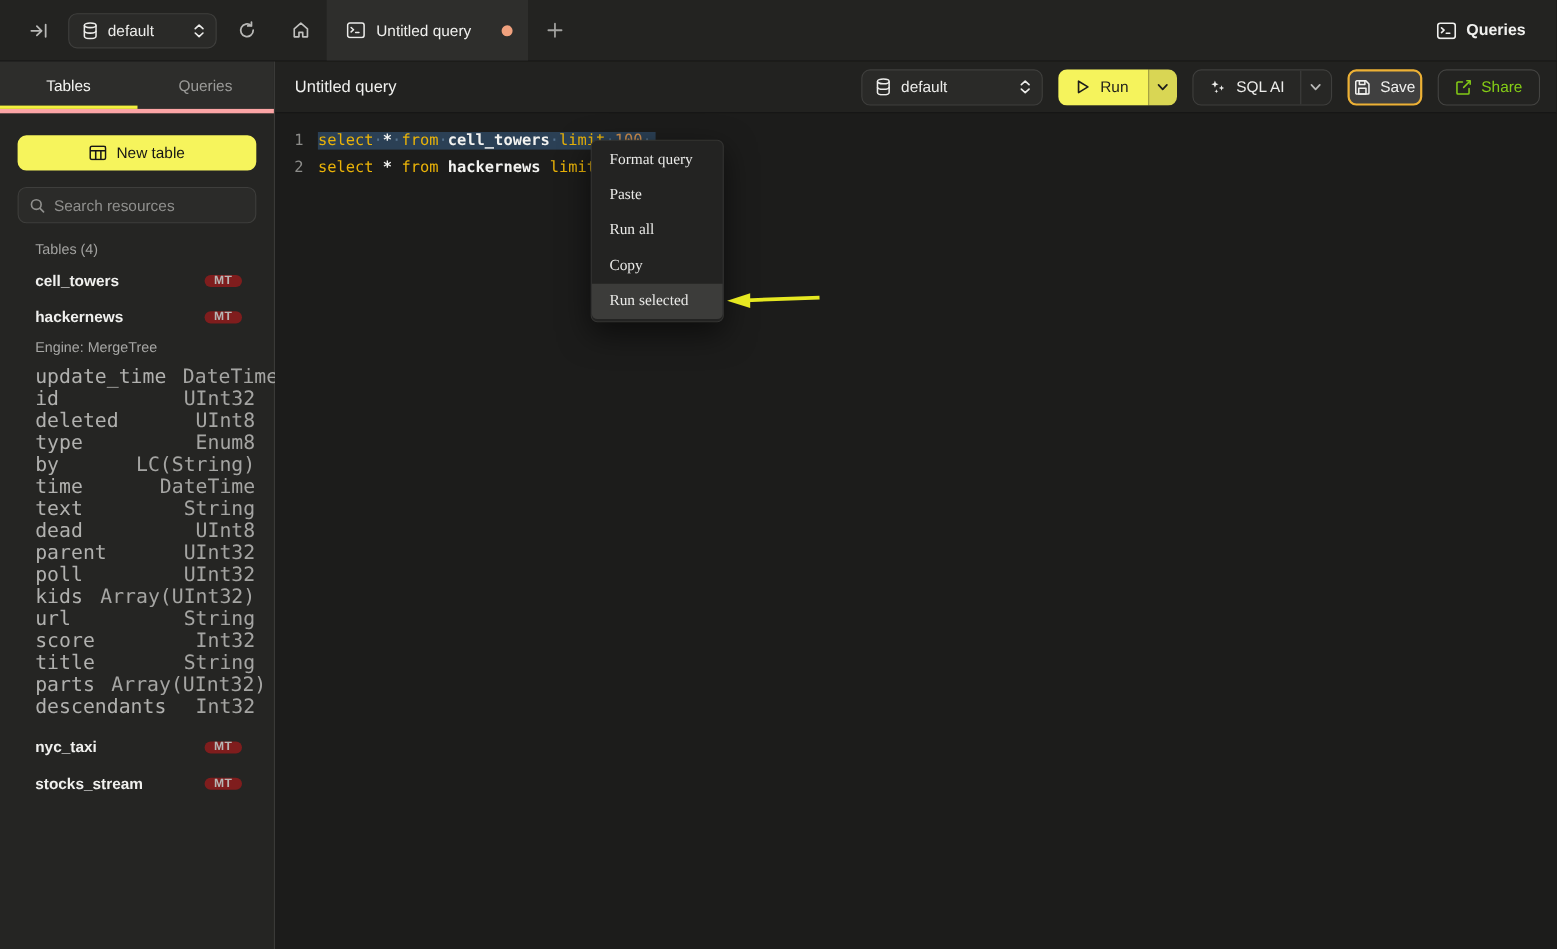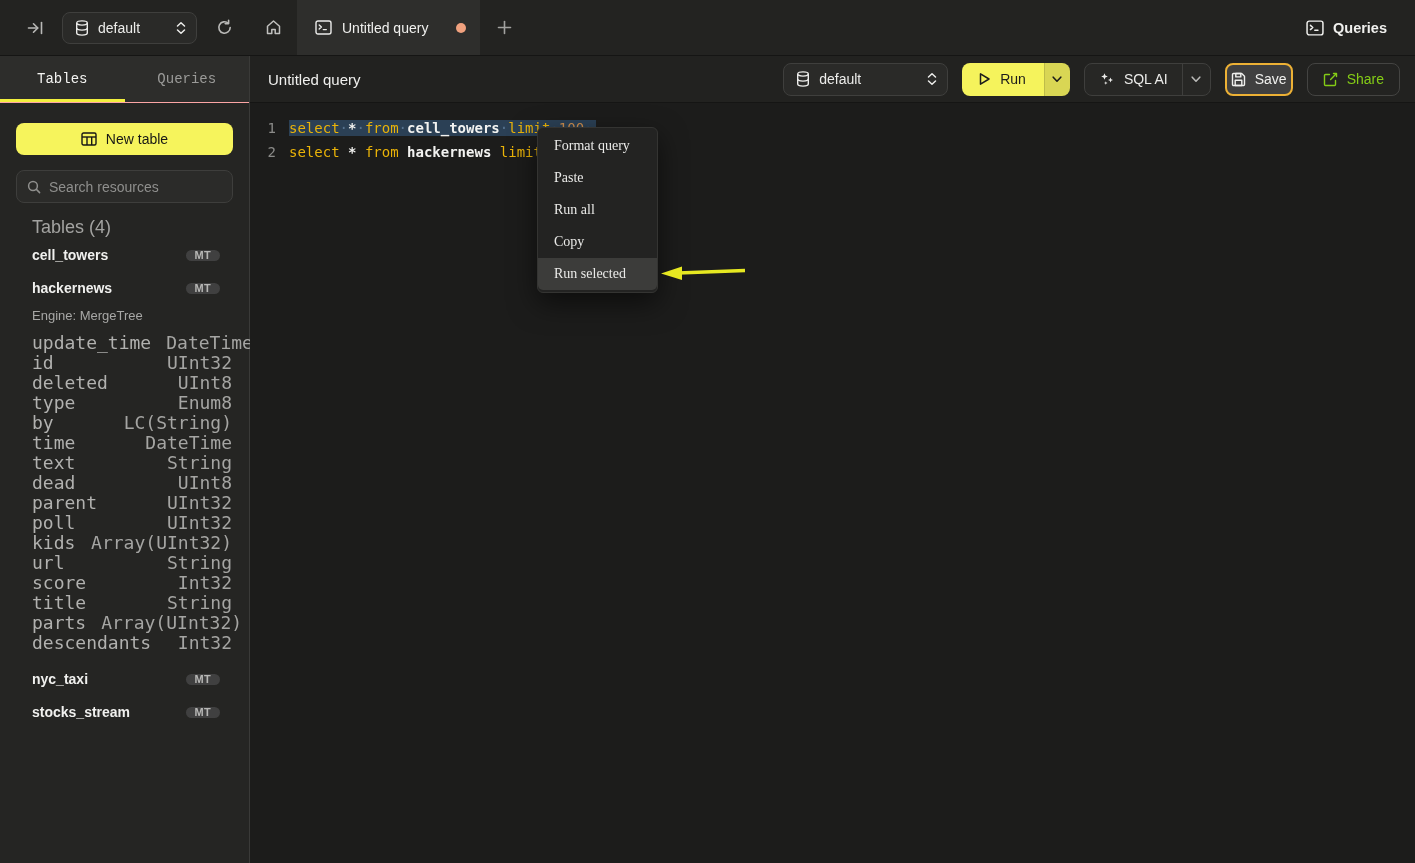--- a/index.html
+++ b/index.html
@@ -16,34 +16,34 @@
   .home-tab { width:47px; display:flex; align-items:center; justify-content:center; color:#c0c0be; cursor:pointer; }
   .query-tab { width:183px; background:#2e2e2c; display:flex; align-items:center; gap:10px; padding:0 14px 0 18px; cursor:pointer; }
   .query-tab .t-label { font-size:14px; color:#f0f0ee; flex:1; white-space:nowrap; }
   .dirty-dot { width:10px; height:10px; border-radius:50%; background:#f0a17e; flex:none; }
   .plus-tab { width:48px; display:flex; align-items:center; justify-content:center; color:#a2a2a0; font-size:20px; cursor:pointer; }
   .topbar-right { display:flex; align-items:center; padding-right:28px; }
   .queries-btn { display:flex; align-items:center; gap:9px; color:#f0f0ee; font-size:14.5px; font-weight:600; cursor:pointer; background:none; border:none; }
 
   
   .sidebar { position:absolute; top:56px; left:0; width:250px; height:807px; background:#252523; border-right:1px solid #3a3a38; }
-  .sidebar-tabs { height:47px; background:#2d2d2b; display:flex; border-bottom:1px solid #fca5a5;font-family:Liberation Mono, monospace; }
+  .sidebar-tabs { height:47px; background:#2d2d2b; display:flex; border-bottom:4px solid #fca5a5; }
   .s-tab { flex:1; display:flex; align-items:center; justify-content:center; font-size:14px; color:#9a9a98; cursor:pointer; position:relative; }
   .s-tab.active { color:#f4f4f2; font-weight:500; }
   .s-tab.active::after { content:""; position:absolute; left:0; right:0; bottom:0; height:3px; background:#f2ef3e; }
   .sidebar-body { padding:20px 16px 0 16px; }
   .new-table-btn { width:100%; height:32px; background:#f6f45c; border:none; border-radius:8px; color:#171715; font-size:14px; font-weight:500; display:flex; align-items:center; justify-content:center; gap:9px; cursor:pointer; }
   .search-box { margin-top:15px; height:33px; border:1px solid #3e3e3c; background:#2b2b29; border-radius:8px; display:flex; align-items:center; gap:8px; padding:0 10px; }
   .search-box input { flex:1; background:transparent; border:none; outline:none; color:#e8e8e6; font-size:14px; font-family:inherit; }
   .search-box input::placeholder { color:#8f8f8d; }
-  .section-label { margin:16px 0 0 16px; font-size:18px; color:#a3a3a1; height:16px; line-height:16px; }
+  .section-label { margin:16px 0 0 16px; font-size:13px; color:#a3a3a1; height:16px; line-height:16px; }
   .table-row { height:32px; margin-top:4px; display:flex; align-items:center; padding:0 13px 0 16px; cursor:pointer; border-radius:6px; }
   .table-row + .table-row { margin-top:1px; }
   .table-row .t-name { flex:1; font-size:14px; font-weight:600; color:#f0f0ee; }
-  .mt-badge { font-size:11px; font-weight:700; letter-spacing:.3px; color:#b7b7b5; background:#404040; border-radius:11px; padding:0 9px; line-height:1; }
+  .mt-badge { font-size:11px; font-weight:700; letter-spacing:.3px; color:#b7b7b5; background:#7f1d1d; border-radius:11px; padding:0 9px; line-height:1; }
   .engine-line { margin:2px 0 0 16px; height:20px; line-height:20px; font-size:13px; color:#a7a7a5; }
   .columns-list { margin-top:6px; padding:0 1px 0 16px; }
   .col-row { height:20px; display:flex; align-items:center; font-family:"DejaVu Sans Mono","Liberation Mono",monospace; font-size:18px;gap:15px; }
   .col-row .col-name { flex:1; color:#b1b1af; }
   .col-row .col-type { color:#a5a5a3; }
   .gap-7 { height:7px; }
 
   
   .main { position:absolute; top:56px; left:250px; width:1165px; height:807px; background:#1c1c1b; }
   .main-header { height:47px; background:#222220; border-bottom:1px solid #151514; display:flex; align-items:center; padding:0 15px 0 18px; }

